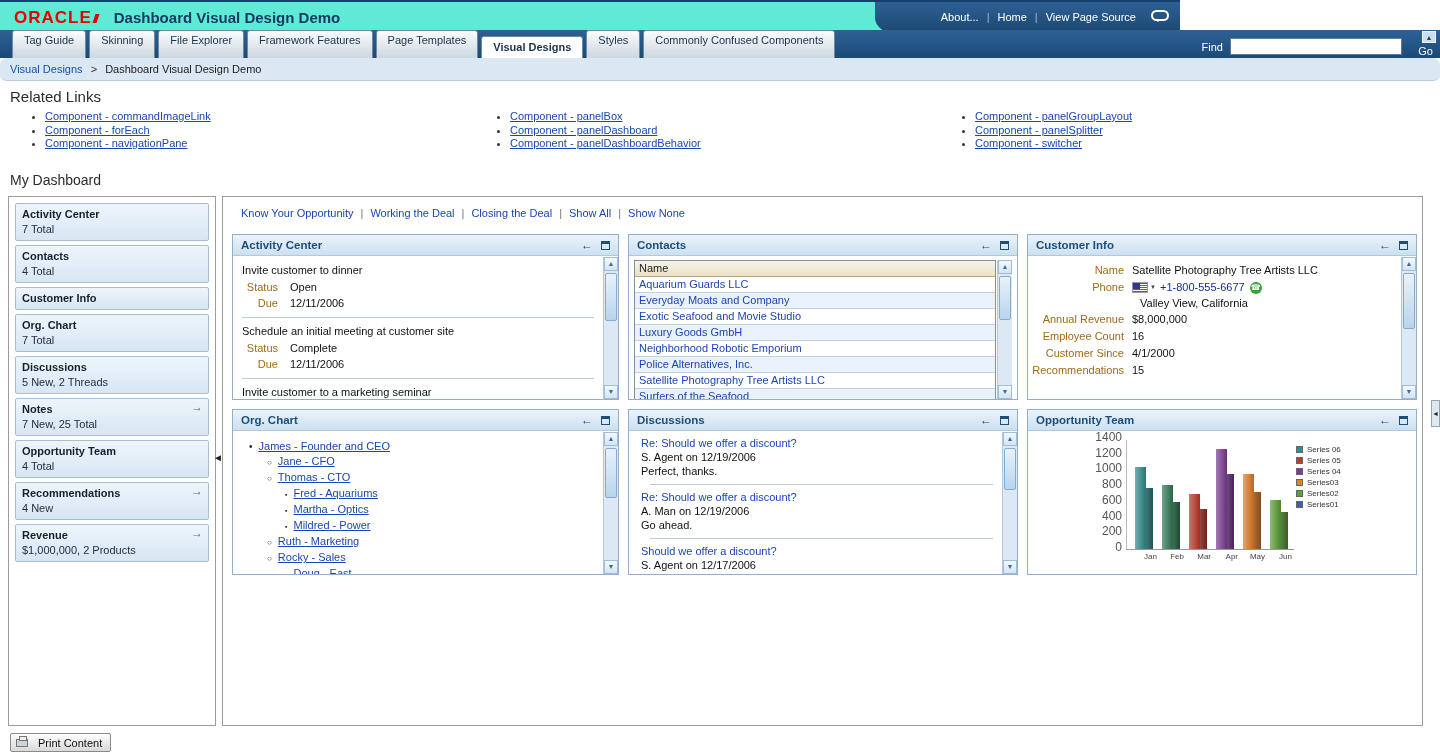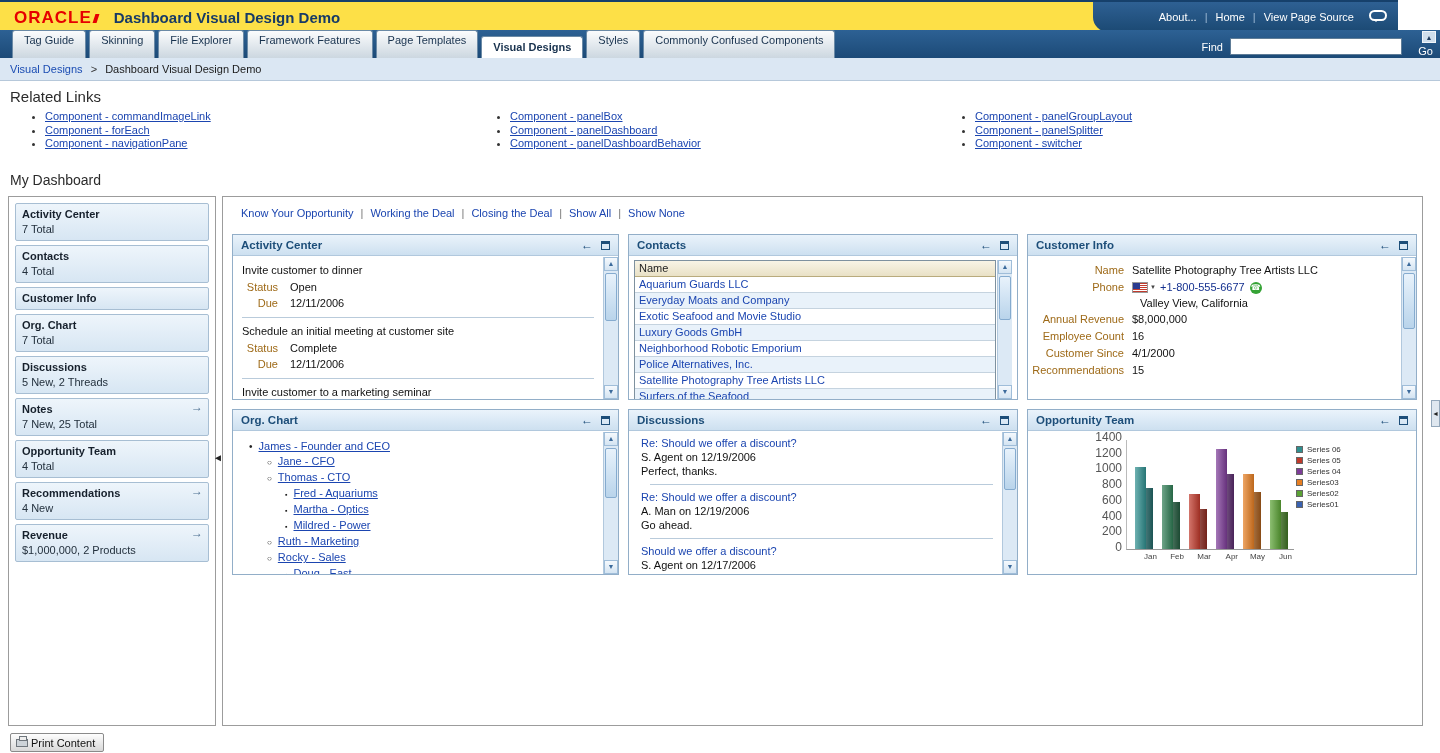--- a/index.html
+++ b/index.html
@@ -1,21 +1,21 @@
 <!DOCTYPE html>
 <html><head>
 <meta charset="utf-8">
 <style>
   * { box-sizing: border-box; margin: 0; padding: 0; }
   html,body { width:1440px; height:753px; }
   body { font-family:"Liberation Sans",sans-serif; font-size:11px; color:#1a1a1a; background:#fff; position:relative; overflow:hidden; }
   a { cursor:pointer; }
 
   
-  .topbar { position:absolute; top:0; left:0; width:1398px; height:30px; background:#fde047; border-top:2px solid #16406b; }
+  .topbar { position:absolute; top:0; left:0; width:1180px; height:30px; background:#5eead4; border-top:2px solid #16406b; }
   .brand { position:absolute; left:14px; top:6px; display:flex; align-items:baseline; }
   .oracle-logo { color:#e60000; font-weight:bold; font-size:17px; letter-spacing:1px; }
   .oracle-mark { display:inline-block; width:4px; height:9px; background:#e60000; transform:skewX(-18deg); margin-left:2px; }
   .app-title { margin-left:16px; font-size:15px; font-weight:bold; color:#173a66; }
   .topbar-right { position:absolute; right:0; top:0; height:30px; width:305px; background:linear-gradient(#2e6093,#1b4973); border-bottom-left-radius:15px; display:flex; align-items:center; justify-content:flex-end; padding-right:44px; gap:8px; }
   .topbar-right a { color:#fff; text-decoration:none; }
   .top-sep { color:#9db9d4; }
   .bubble-icon { position:absolute; right:11px; top:8px; width:18px; height:11px; border:2px solid #fff; border-radius:6px; cursor:pointer; }
   .bubble-icon::after { content:""; position:absolute; left:2px; bottom:-6px; width:0; height:0; border:3px solid transparent; border-top-color:#fff; }
 
@@ -23,21 +23,21 @@
   .tabbar { position:absolute; top:30px; left:0; width:1440px; height:28px; background:linear-gradient(#2d6194,#1c4a77); }
   .tabs { position:absolute; left:12px; bottom:0; display:flex; gap:3px; align-items:flex-end; }
   .tab { height:28px; line-height:19px; padding:0 11px; background:linear-gradient(#fbfcfd,#ccd7e0); border:1px solid #6b8aa6; border-bottom:none; border-radius:3px 3px 0 0; color:#18324e; white-space:nowrap; cursor:pointer; }
   .tab.selected { background:#fff; font-weight:bold; height:22px; line-height:21px; }
   .find { position:absolute; right:38px; top:8px; display:flex; align-items:center; gap:7px; color:#fff; }
   .find-input { width:172px; height:17px; border:1px solid #5e7c97; background:#fff; font:11px "Liberation Sans",sans-serif; padding:0 3px; }
   .scrollup-btn { position:absolute; right:4px; top:1px; width:14px; height:12px; background:#cfdeec; border:1px solid #f0f5fa; font-size:7px; line-height:11px; text-align:center; color:#1c3b5e; cursor:pointer; }
   .go-link { position:absolute; right:7px; top:15px; color:#fff; text-decoration:none; }
 
   
-  .breadcrumb { position:absolute; top:58px; left:0; width:1440px; height:23px; background:#dbe7f3; border-bottom:1px solid #b6c8da; line-height:22px; padding-left:10px; }
+  .breadcrumb { position:absolute; top:58px; left:0; width:1440px; height:23px; background:#dbe7f3; border-bottom:1px solid #b6c8da; line-height:22px; padding-left:10px;border-radius:7px; }
   .crumb-link { color:#1b4db3; text-decoration:none; }
   .crumb-sep { color:#333; margin:0 5px; }
   .crumb-current { color:#1a1a1a; }
 
   
   .related { position:absolute; top:84px; left:0; width:1440px; }
   .related-title { margin:4px 0 5px 10px; font-size:15px; color:#2b2b2b; }
   .related-cols { display:flex; margin-left:30px; }
   .related-col { width:465px; }
   .related-col ul { list-style:disc; margin-left:15px; }
@@ -135,21 +135,21 @@
   .bar { position:absolute; bottom:0; background-image:linear-gradient(to right, rgba(255,255,255,.3), rgba(0,0,0,.18)); }
   .bar-back { left:11px; width:9px; filter:brightness(.72); }
   .bar-front { left:2px; width:11px; }
   .xlabel { position:absolute; top:112px; width:24px; text-align:right; font-size:8px; color:#444; }
   .chart-legend { position:absolute; left:268px; top:12px; }
   .lg-item { display:flex; align-items:center; gap:4px; line-height:11px; }
   .lg-sw { width:7px; height:7px; border:1px solid #666; flex:none; }
   .lg-lb { font-size:8px; color:#333; white-space:nowrap;text-align:right; }
 
   
-  .print-btn { position:absolute; left:10px; top:733px; height:19px; display:flex; align-items:center; gap:3px; padding:0 8px 0 5px; background:linear-gradient(#fefefe,#d8d8d8); border:1px solid #8a8a8a; border-radius:2px; font-size:11px; color:#111; cursor:pointer; }
+  .print-btn { position:absolute; left:10px; top:733px; height:19px; display:flex; align-items:center; gap:10px; padding:0 8px 0 5px; background:linear-gradient(#fefefe,#d8d8d8); border:1px solid #8a8a8a; border-radius:2px; font-size:11px; color:#111; cursor:pointer; }
   .printer-ico { width:12px; height:8px; position:relative; background:#cdd3d8; border:1px solid #6f767c; }
   .printer-ico::before { content:""; position:absolute; top:-4px; left:2px; width:6px; height:3px; background:#eee; border:1px solid #6f767c; }
   .rail-handle { position:absolute; right:0; top:400px; width:9px; height:27px; background:#dfe7ef; border:1px solid #93a7ba; font-size:7px; line-height:25px; text-align:center; color:#222; cursor:pointer; }
 </style>
 </head>
 <body>
 
 <div class="topbar">
   <div class="brand">
     <span class="oracle-logo">ORACLE</span>

